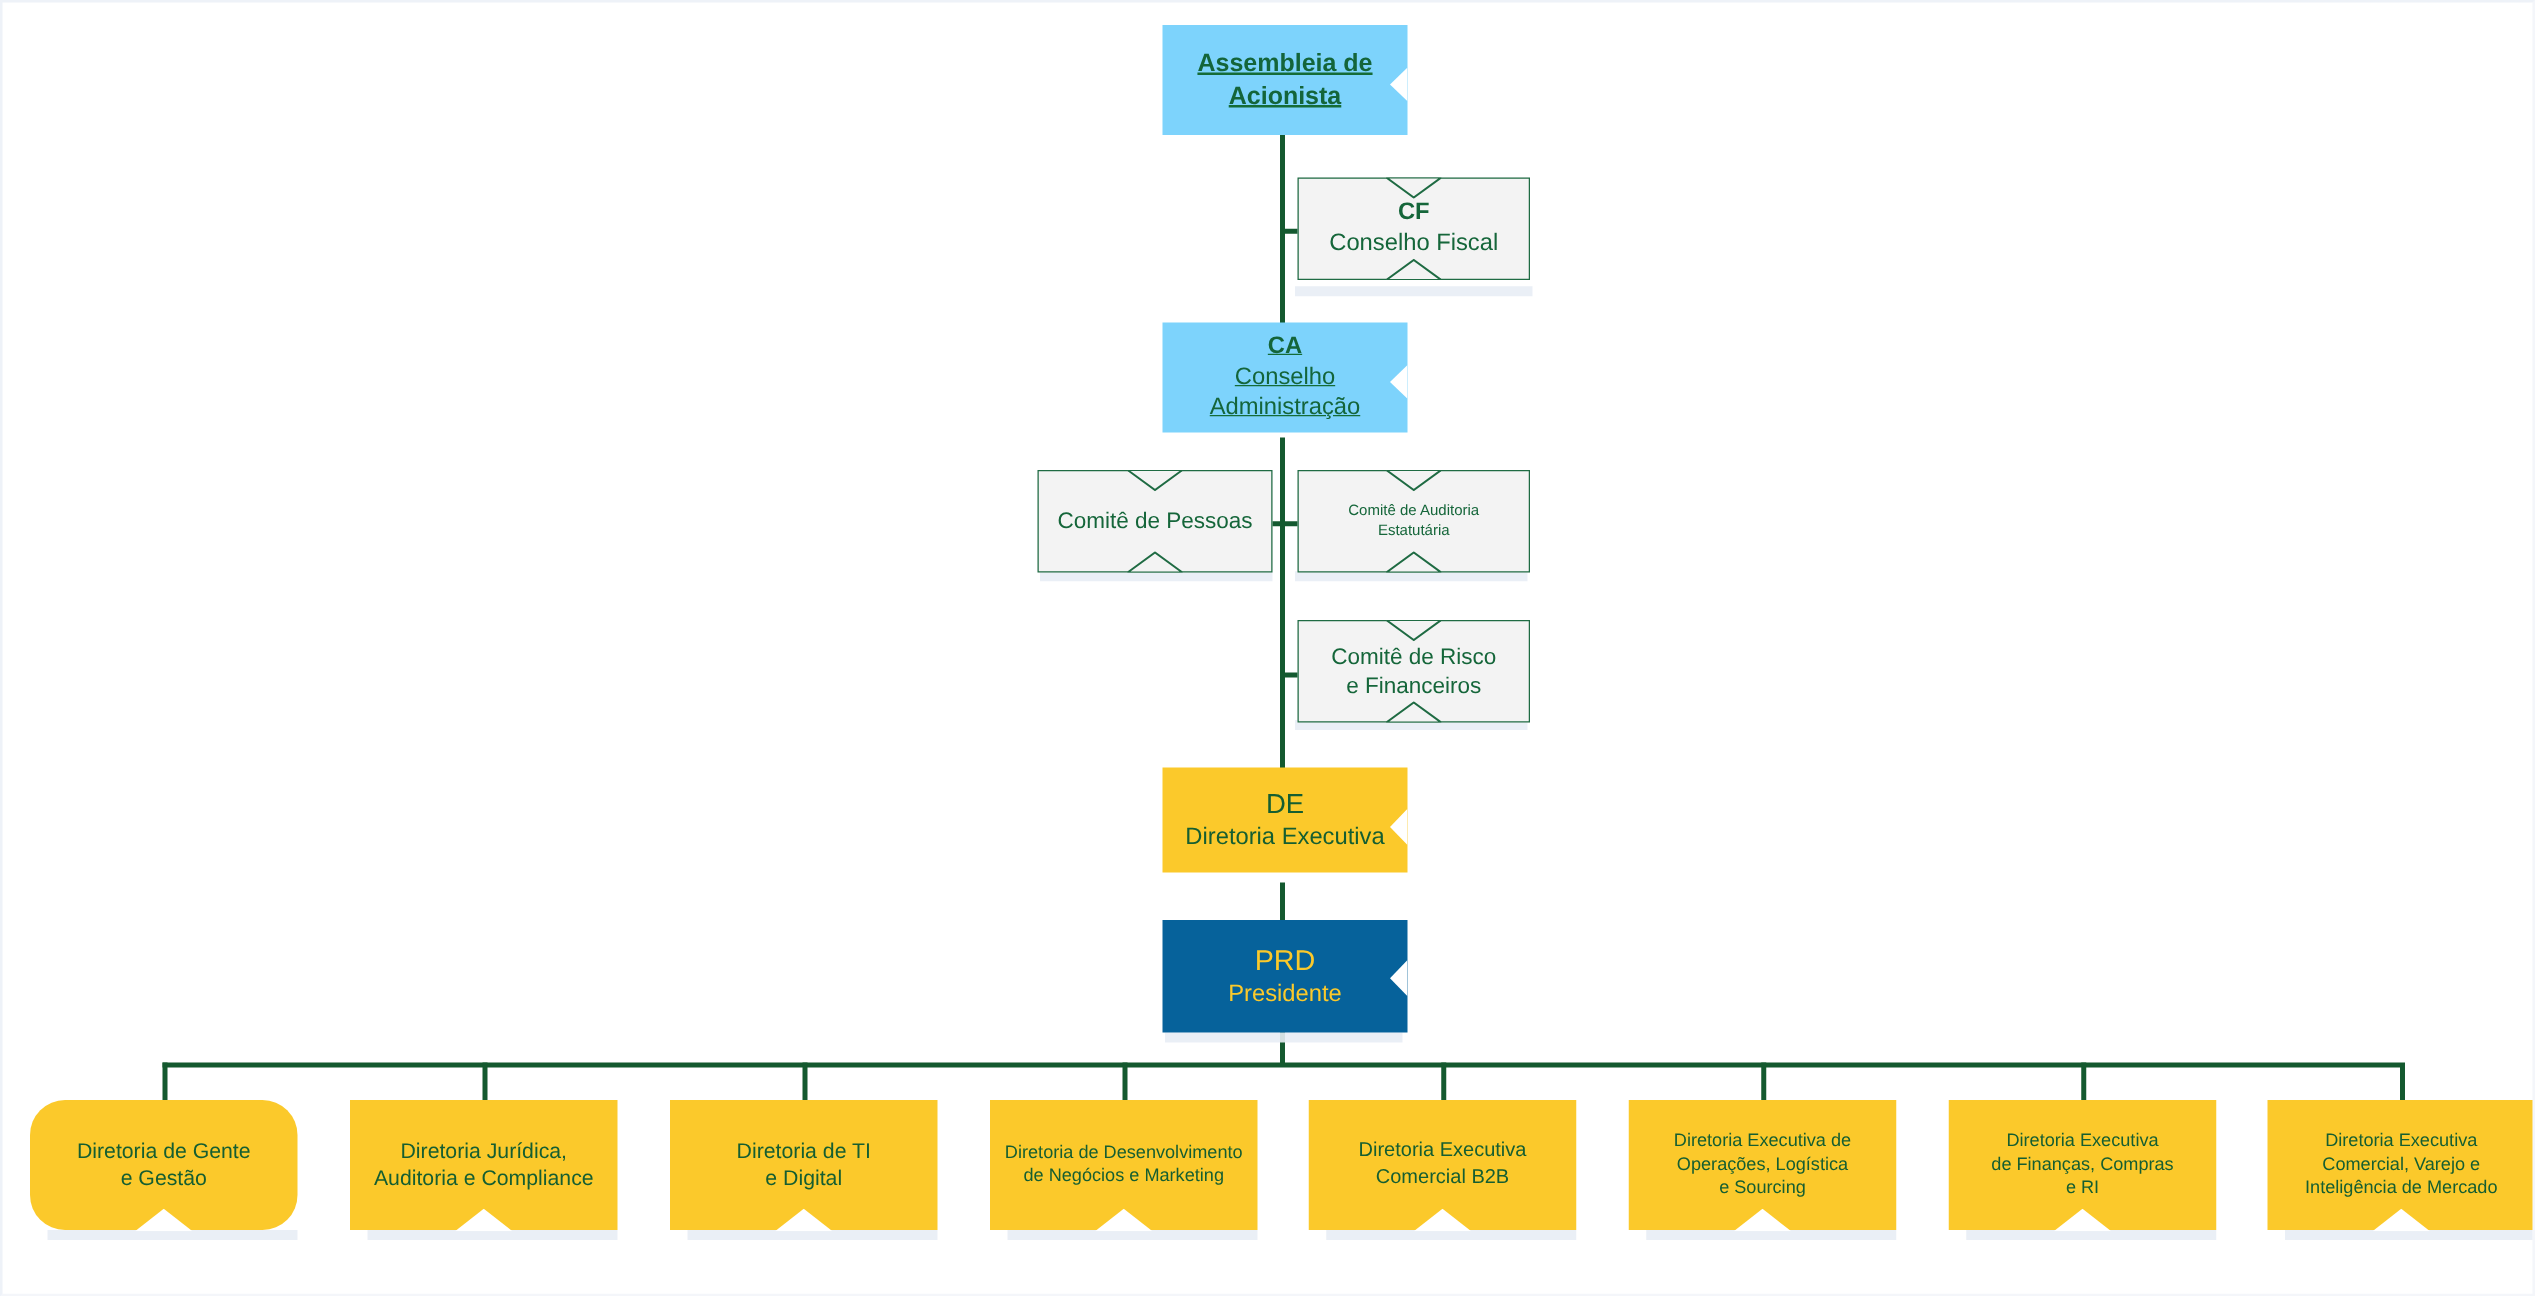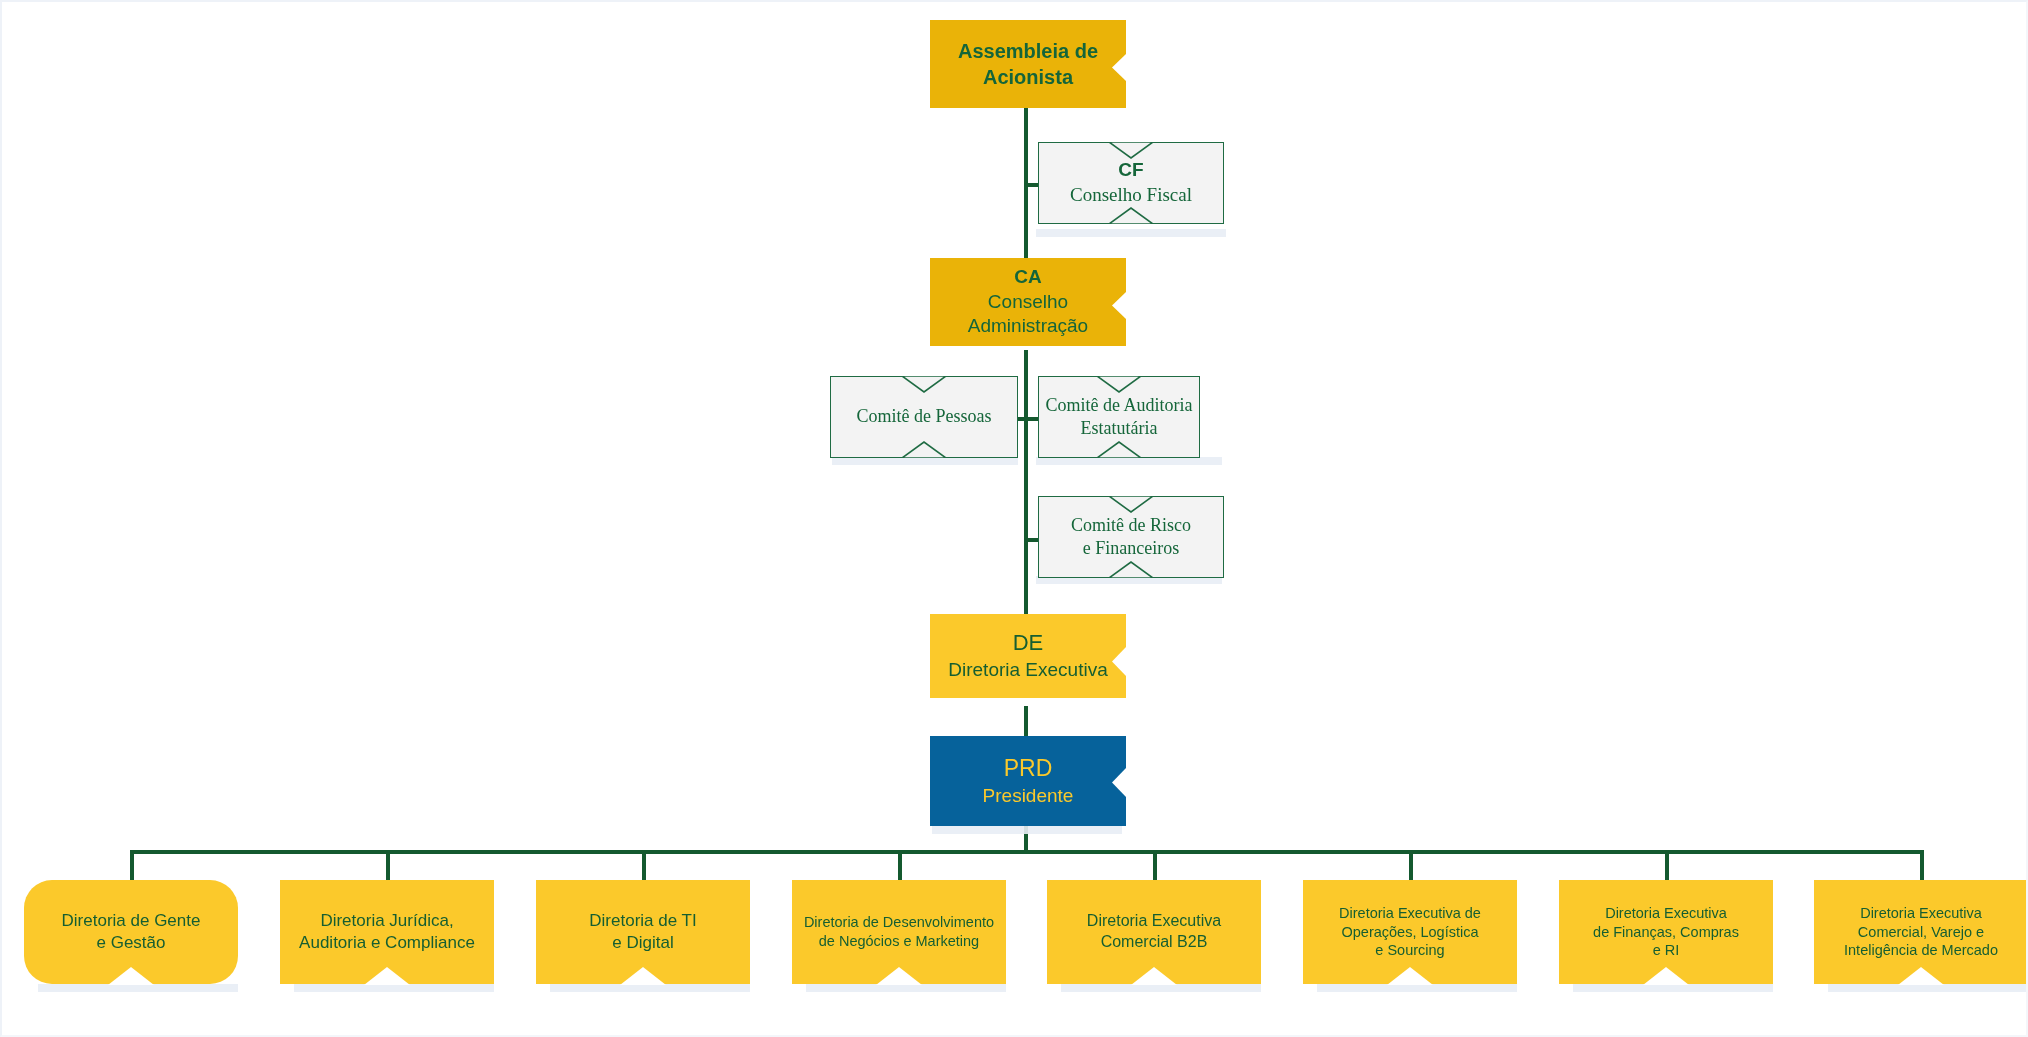--- a/index.html
+++ b/index.html
@@ -50,34 +50,35 @@
 
   
   .chev {
     position: absolute;
     pointer-events: none;
   }
   .chev svg { display: block; }
 
   
   .n-gray {
-    background: #eab308;
+    background: #7dd3fc;
+    text-decoration: underline;
   }
   .n-gray .code {
     font-weight: bold;
     color: #14653a;
   }
   .n-gray .label { color: #14653a; }
 
   .n-white {
     background: #f3f3f3;
     border: 1.5px solid #1f6b43;
   }
   .n-white .code { font-weight: bold; color: #15663a; }
-  .n-white .label { color: #15663a; font-family: Liberation Serif, serif; }
+  .n-white .label { color: #15663a; }
 
   .n-amber { background: #fbc92b; }
   .n-amber .code { color: #155e31; }
   .n-amber .label { color: #155e31; }
 
   .n-blue { background: #06629b; }
   .n-blue .code { color: #fbc92b; }
   .n-blue .label { color: #fbc92b; }
 
   
@@ -168,21 +169,21 @@
           <path d="M0 0 L44 0 L22 16 Z" fill="#f3f3f3" stroke="#1f6b43" stroke-width="1.6"></path>
         </svg>
     </span>
     <span class="chev" style="left:50%; margin-left:-22px; bottom:-1px;">
       <svg width="44" height="17" viewBox="0 0 44 17">
           <path d="M0 17 L22 1 L44 17 Z" fill="#f3f3f3" stroke="#1f6b43" stroke-width="1.6"></path>
         </svg>
     </span>
   </div>
 
-  <div class="node n-white" style="left:1036px; top:374px; width:162px; height:82px; font-size:18px;">
+  <div class="node n-white" style="left:1036px; top:374px; width:186px; height:82px; font-size:12px;">
     <span class="label">Comitê de Auditoria</span>
     <span class="label">Estatutária</span>
     <span class="chev" style="left:50%; margin-left:-22px; top:-1px;">
       <svg width="44" height="17" viewBox="0 0 44 17">
           <path d="M0 0 L44 0 L22 16 Z" fill="#f3f3f3" stroke="#1f6b43" stroke-width="1.6"></path>
         </svg>
     </span>
     <span class="chev" style="left:50%; margin-left:-22px; bottom:-1px;">
       <svg width="44" height="17" viewBox="0 0 44 17">
           <path d="M0 17 L22 1 L44 17 Z" fill="#f3f3f3" stroke="#1f6b43" stroke-width="1.6"></path>

